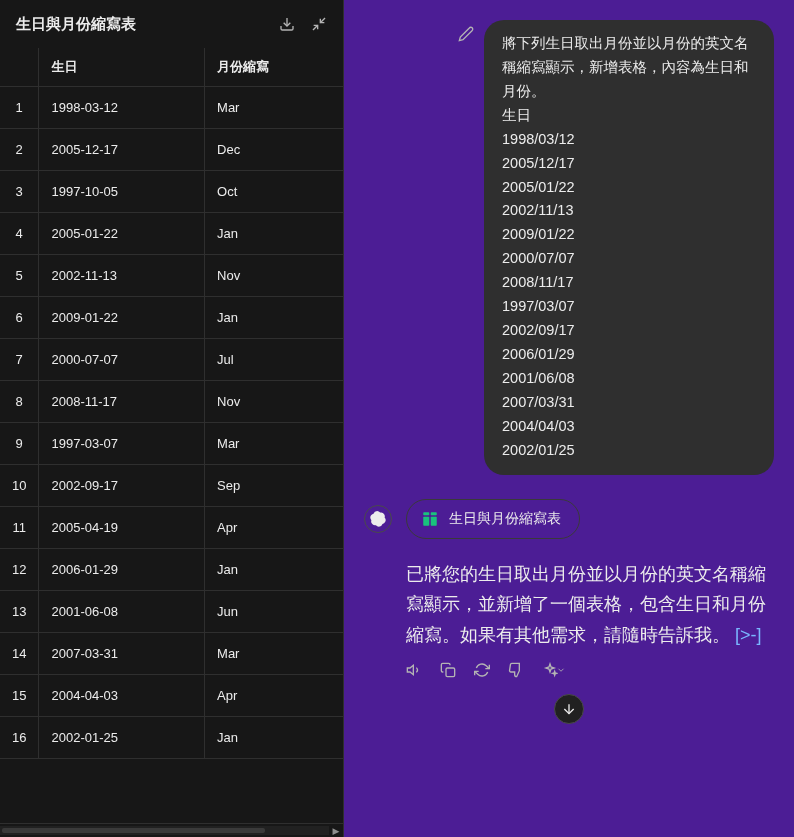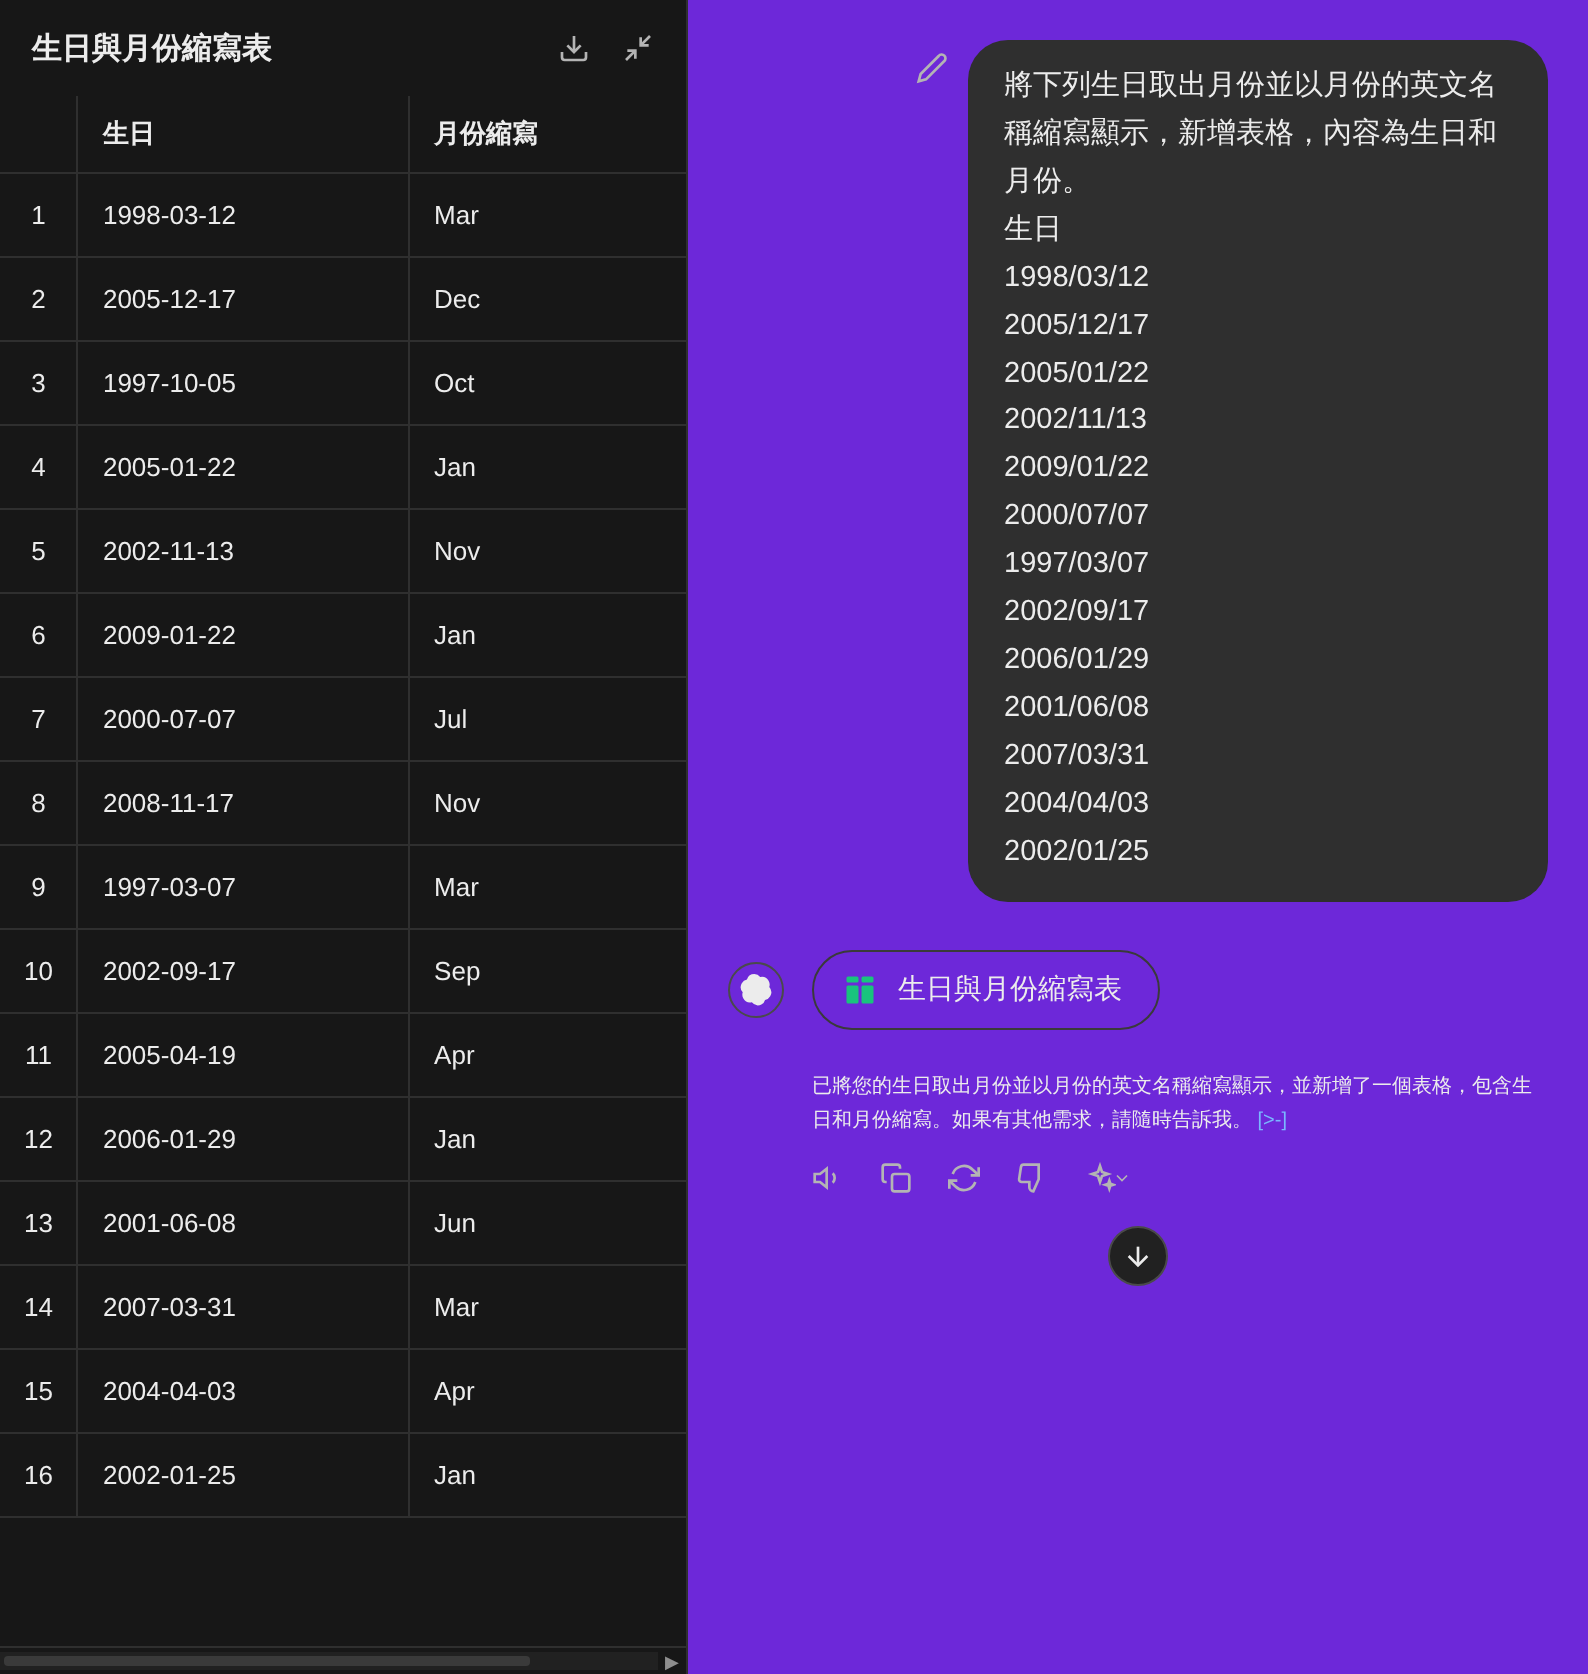--- a/index.html
+++ b/index.html
@@ -105,21 +105,21 @@
   justify-content: center;
   color: #8e8e8e;
   font-size: 9px;
 }
 
 .right-panel {
   flex: 1;
   height: 100%;
   display: flex;
   flex-direction: row;
-  background: #6d28d9;
+  background: #4c1d95;
 }
 .chat-area {
   flex: 1;
   overflow-y: auto;
   padding: 20px 20px 0 20px;
 }
 .user-msg-row {
   display: flex;
   justify-content: flex-end;
   align-items: flex-start;
@@ -173,21 +173,21 @@
 .artifact-icon {
   color: #19c37d;
   display: flex;
   align-items: center;
 }
 .artifact-label {
   font-size: 14px;
   color: #ececec;
 }
 .asst-text {
-  font-size: 10px;
+  font-size: 18px;
   line-height: 1.7;
   color: #ececec;
   margin-bottom: 12px;
 }
 .inline-link {
   color: #7ab7ff;
   cursor: pointer;
 }
 .action-row {
   display: flex;
@@ -383,20 +383,21 @@
       </div>
       <div class="user-bubble" id="user-bubble">
           <div>將下列生日取出月份並以月份的英文名稱縮寫顯示，新增表格，內容為生日和月份。</div>
           <div>生日</div>
           <div>1998/03/12</div>
           <div>2005/12/17</div>
           <div>2005/01/22</div>
           <div>2002/11/13</div>
           <div>2009/01/22</div>
           <div>2000/07/07</div>
+          <div>2008/11/17</div>
           <div>1997/03/07</div>
           <div>2002/09/17</div>
           <div>2006/01/29</div>
           <div>2001/06/08</div>
           <div>2007/03/31</div>
           <div>2004/04/03</div>
           <div>2002/01/25</div>
         </div>
     </div>
 

